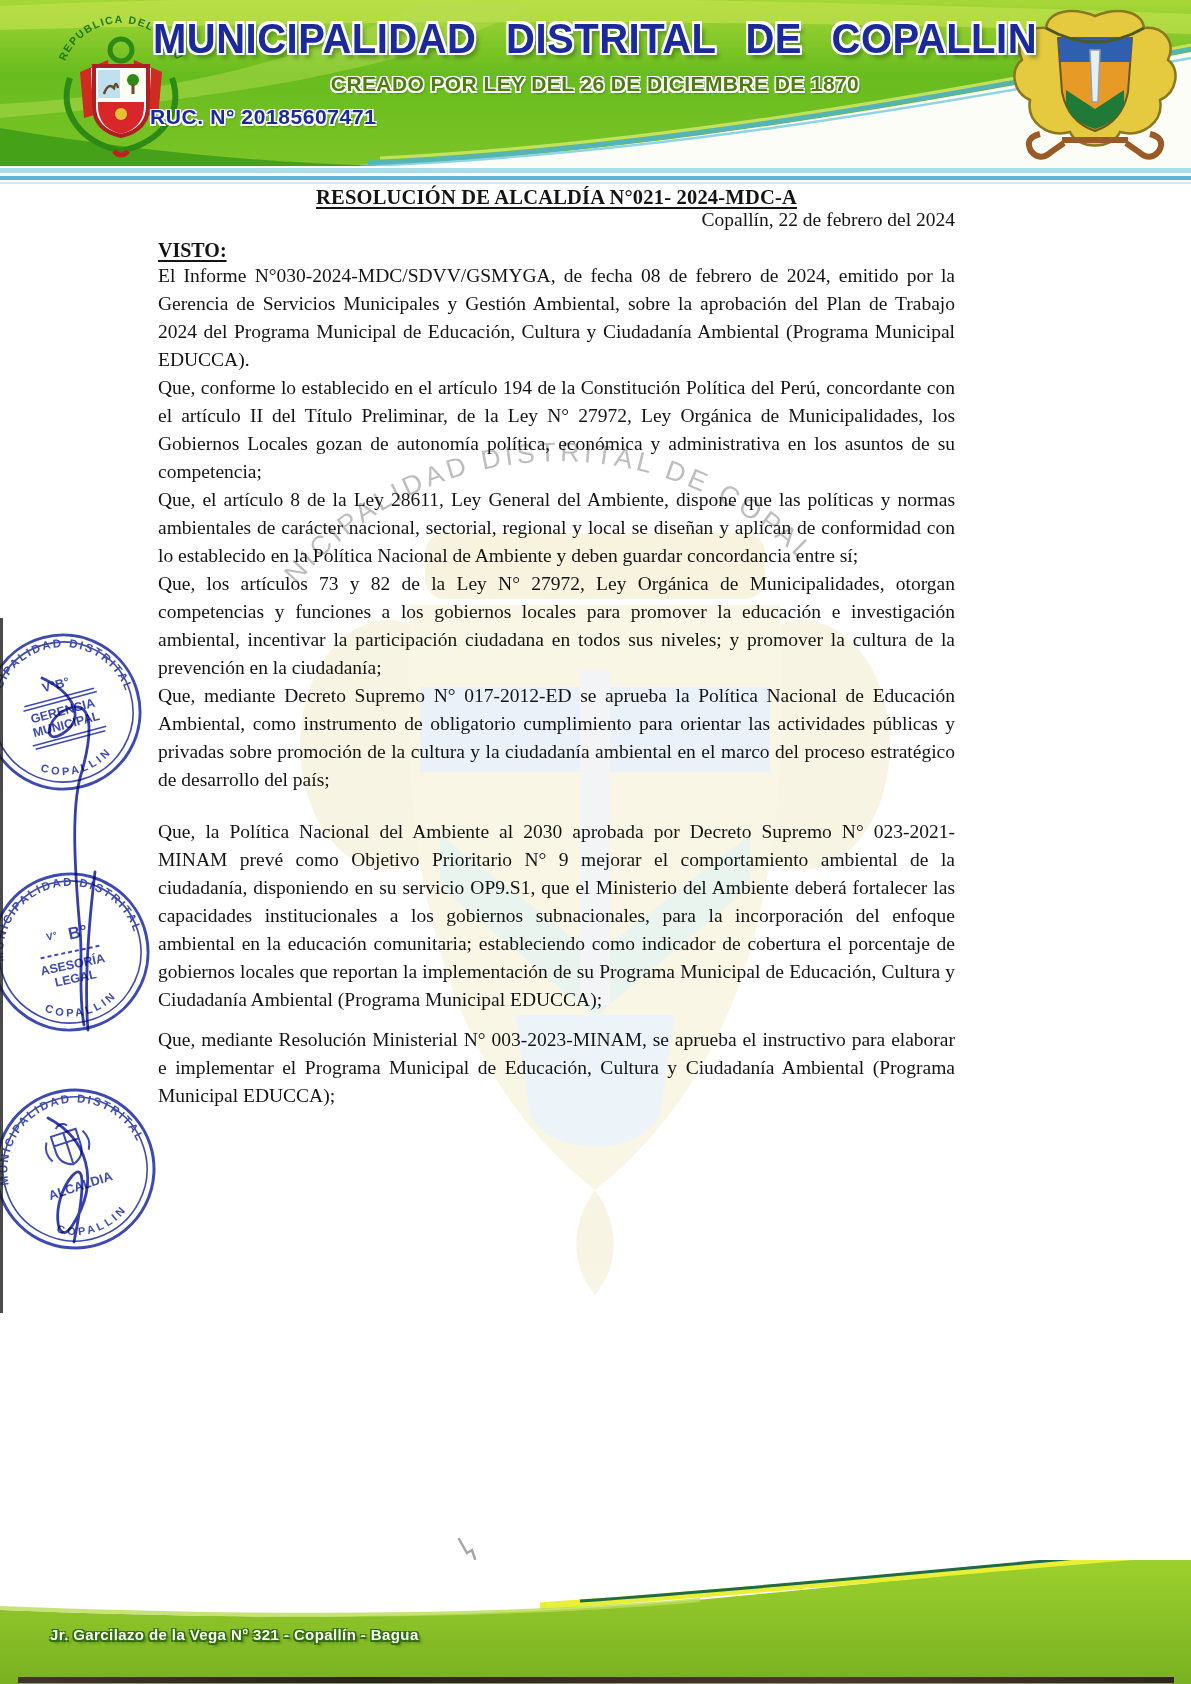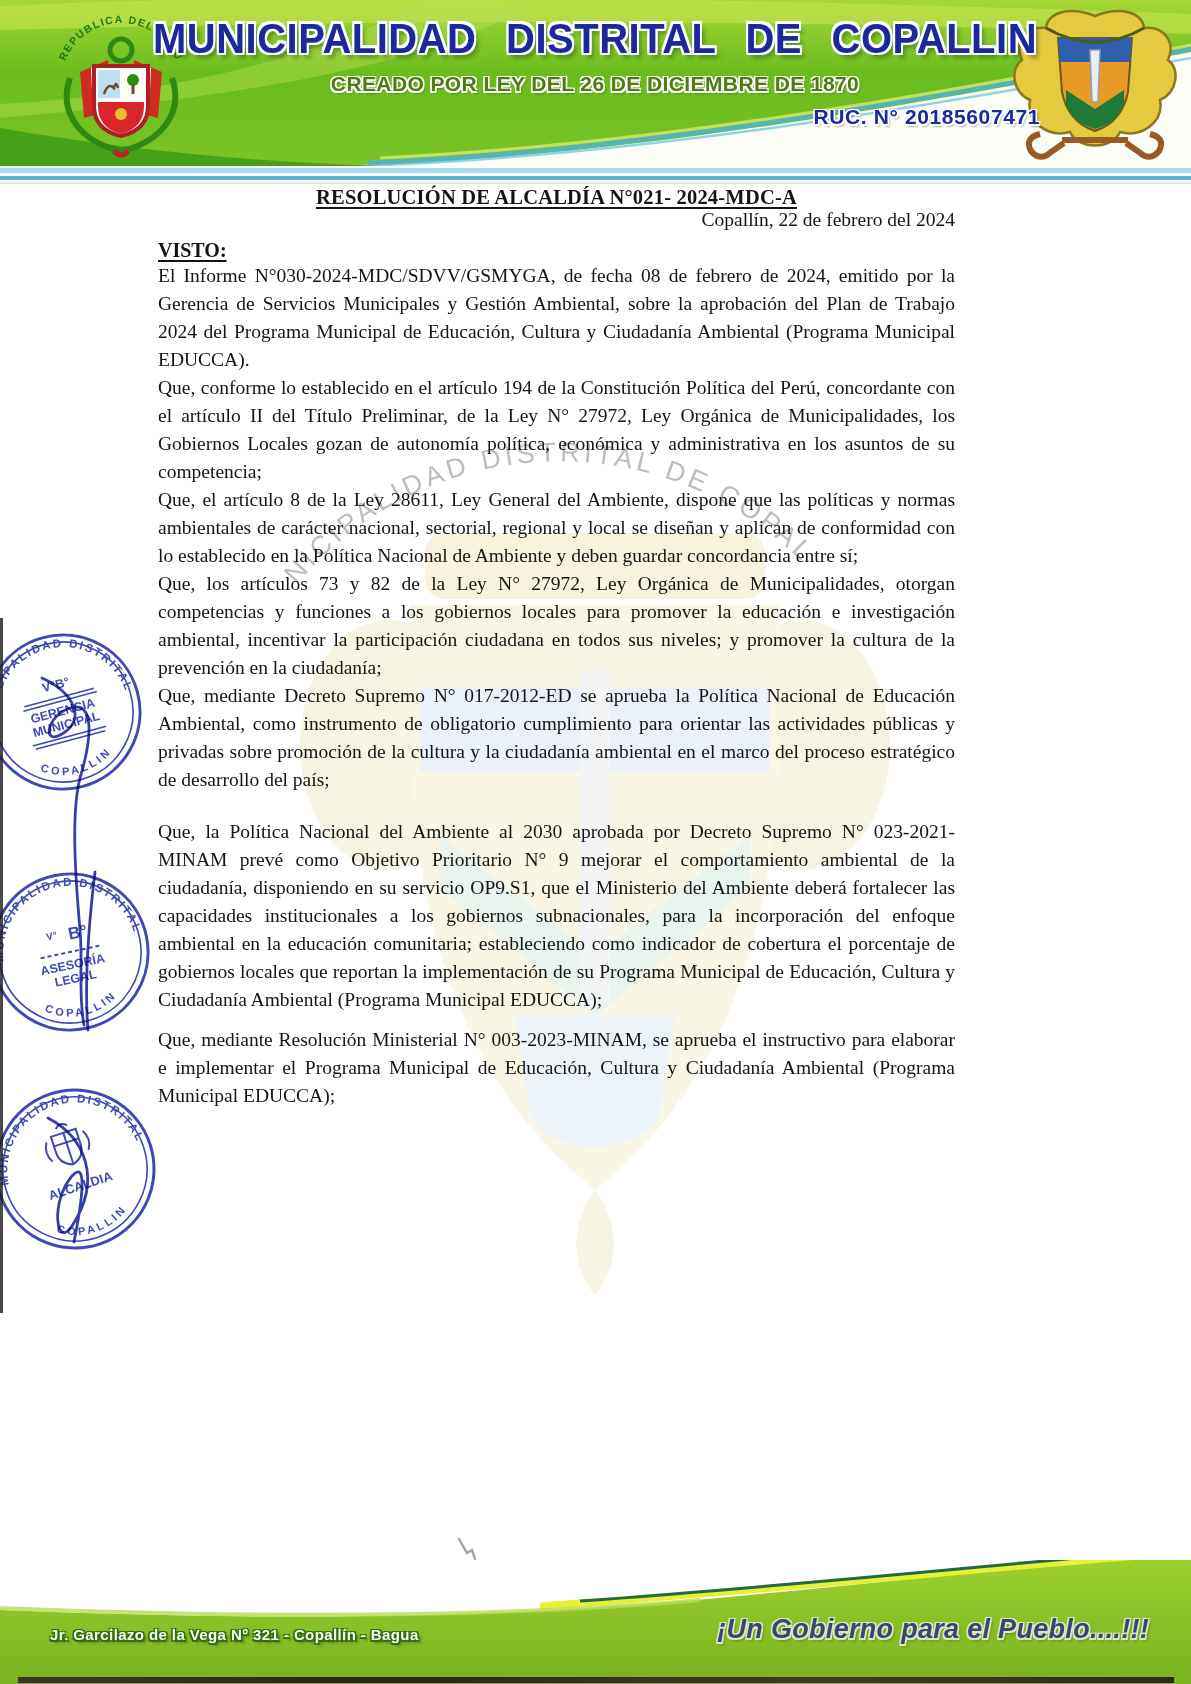--- a/index.html
+++ b/index.html
@@ -11,21 +11,21 @@
   .h-title{position:absolute;left:150px;top:16px;width:890px;text-align:center;
     font-family:"Liberation Sans",sans-serif;font-weight:700;font-size:40px;color:#1b2a9b;
     letter-spacing:.5px;word-spacing:18px;transform:scaleY(1.04);
     text-shadow:-2px -2px 0 #fff,2px -2px 0 #fff,-2px 2px 0 #fff,2px 2px 0 #fff,0 -2px 0 #fff,
       0 2px 0 #fff,-2px 0 0 #fff,2px 0 0 #fff,4px 5px 4px rgba(25,70,10,.45);}
   .h-sub{position:absolute;left:150px;top:72px;width:890px;text-align:center;
     font-family:"Liberation Sans",sans-serif;font-weight:700;font-size:21px;color:#4d7c0f;
     letter-spacing:.4px;
     text-shadow:-1.5px -1.5px 0 #fff,1.5px -1.5px 0 #fff,-1.5px 1.5px 0 #fff,1.5px 1.5px 0 #fff,
       2px 3px 2px rgba(25,70,10,.4);}
-  .h-ruc{position:absolute;left:150px;top:105px;width:890px;text-align:right;
+  .h-ruc{position:absolute;left:150px;top:105px;width:890px;text-align:left;
     font-family:"Liberation Sans",sans-serif;font-weight:700;font-size:21px;color:#1b2a9b;
     letter-spacing:.6px;
     text-shadow:-1.5px -1.5px 0 #fff,1.5px -1.5px 0 #fff,-1.5px 1.5px 0 #fff,1.5px 1.5px 0 #fff,
       2px 3px 2px rgba(25,70,10,.4);}
   .sep{position:absolute;left:0;top:168px;width:1191px;z-index:5;}
   .sep .l1{height:5px;background:#a9dbe9;}
   .sep .l2{height:3px;background:#ffffff;}
   .sep .l3{height:4px;background:#5fb6d4;}
   .sep .l4{height:2px;background:#ffffff;}
   .sep .l5{height:2px;background:#cfe9f2;}
@@ -264,18 +264,17 @@
           <stop offset="1" stop-color="#7ab122"></stop>
         </linearGradient>
       </defs>
       <rect width="1191" height="124" fill="#ffffff"></rect>
       <path d="M0,50 C 300,62 520,58 760,34 C 950,16 1080,0 1191,-10 L1191,124 L0,124 Z" fill="url(#fg)"></path>
       <path d="M 540,46 C 780,30 1000,6 1191,-8" fill="none" stroke="#e9ef35" stroke-width="7"></path>
       <path d="M 580,41 C 820,24 1020,2 1191,-12" fill="none" stroke="#1f6b45" stroke-width="3"></path>
       <path d="M0,48 C 300,60 520,56 700,40" fill="none" stroke="#b9dc55" stroke-width="4" opacity="0.8"></path>
     </svg>
     <div class="f-addr">Jr. Garcilazo de la Vega N° 321 - Copallín - Bagua</div>
-    <div class="f-slogan">¡Un Gobierno para el Pueblo....!!!</div>
   </div>
 
   <div class="strip"></div>
 
 </div>
 
 </body></html>

